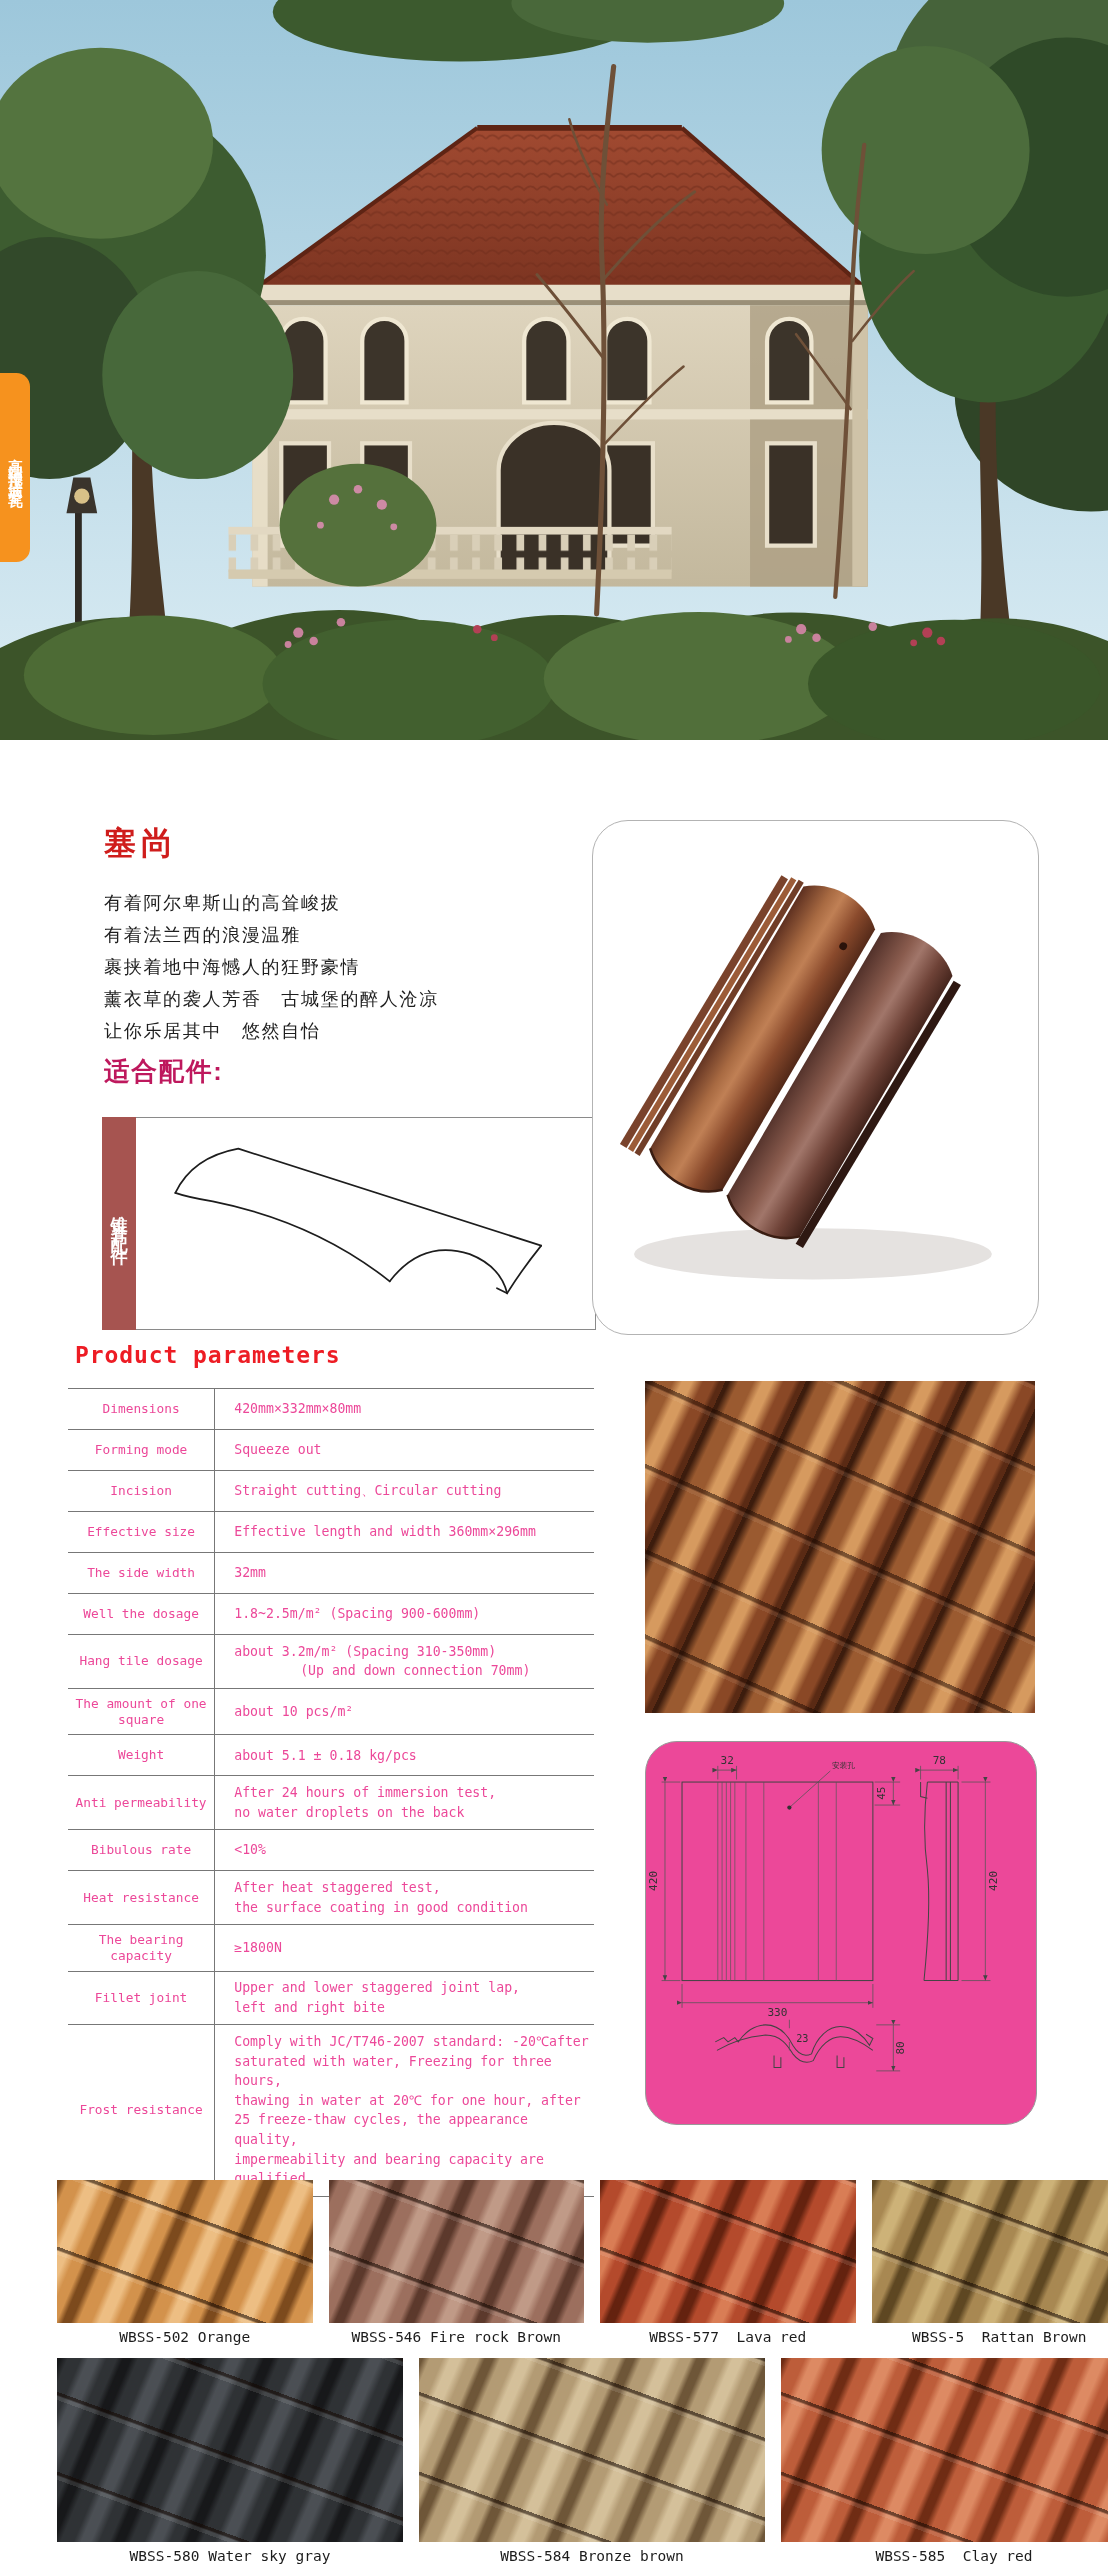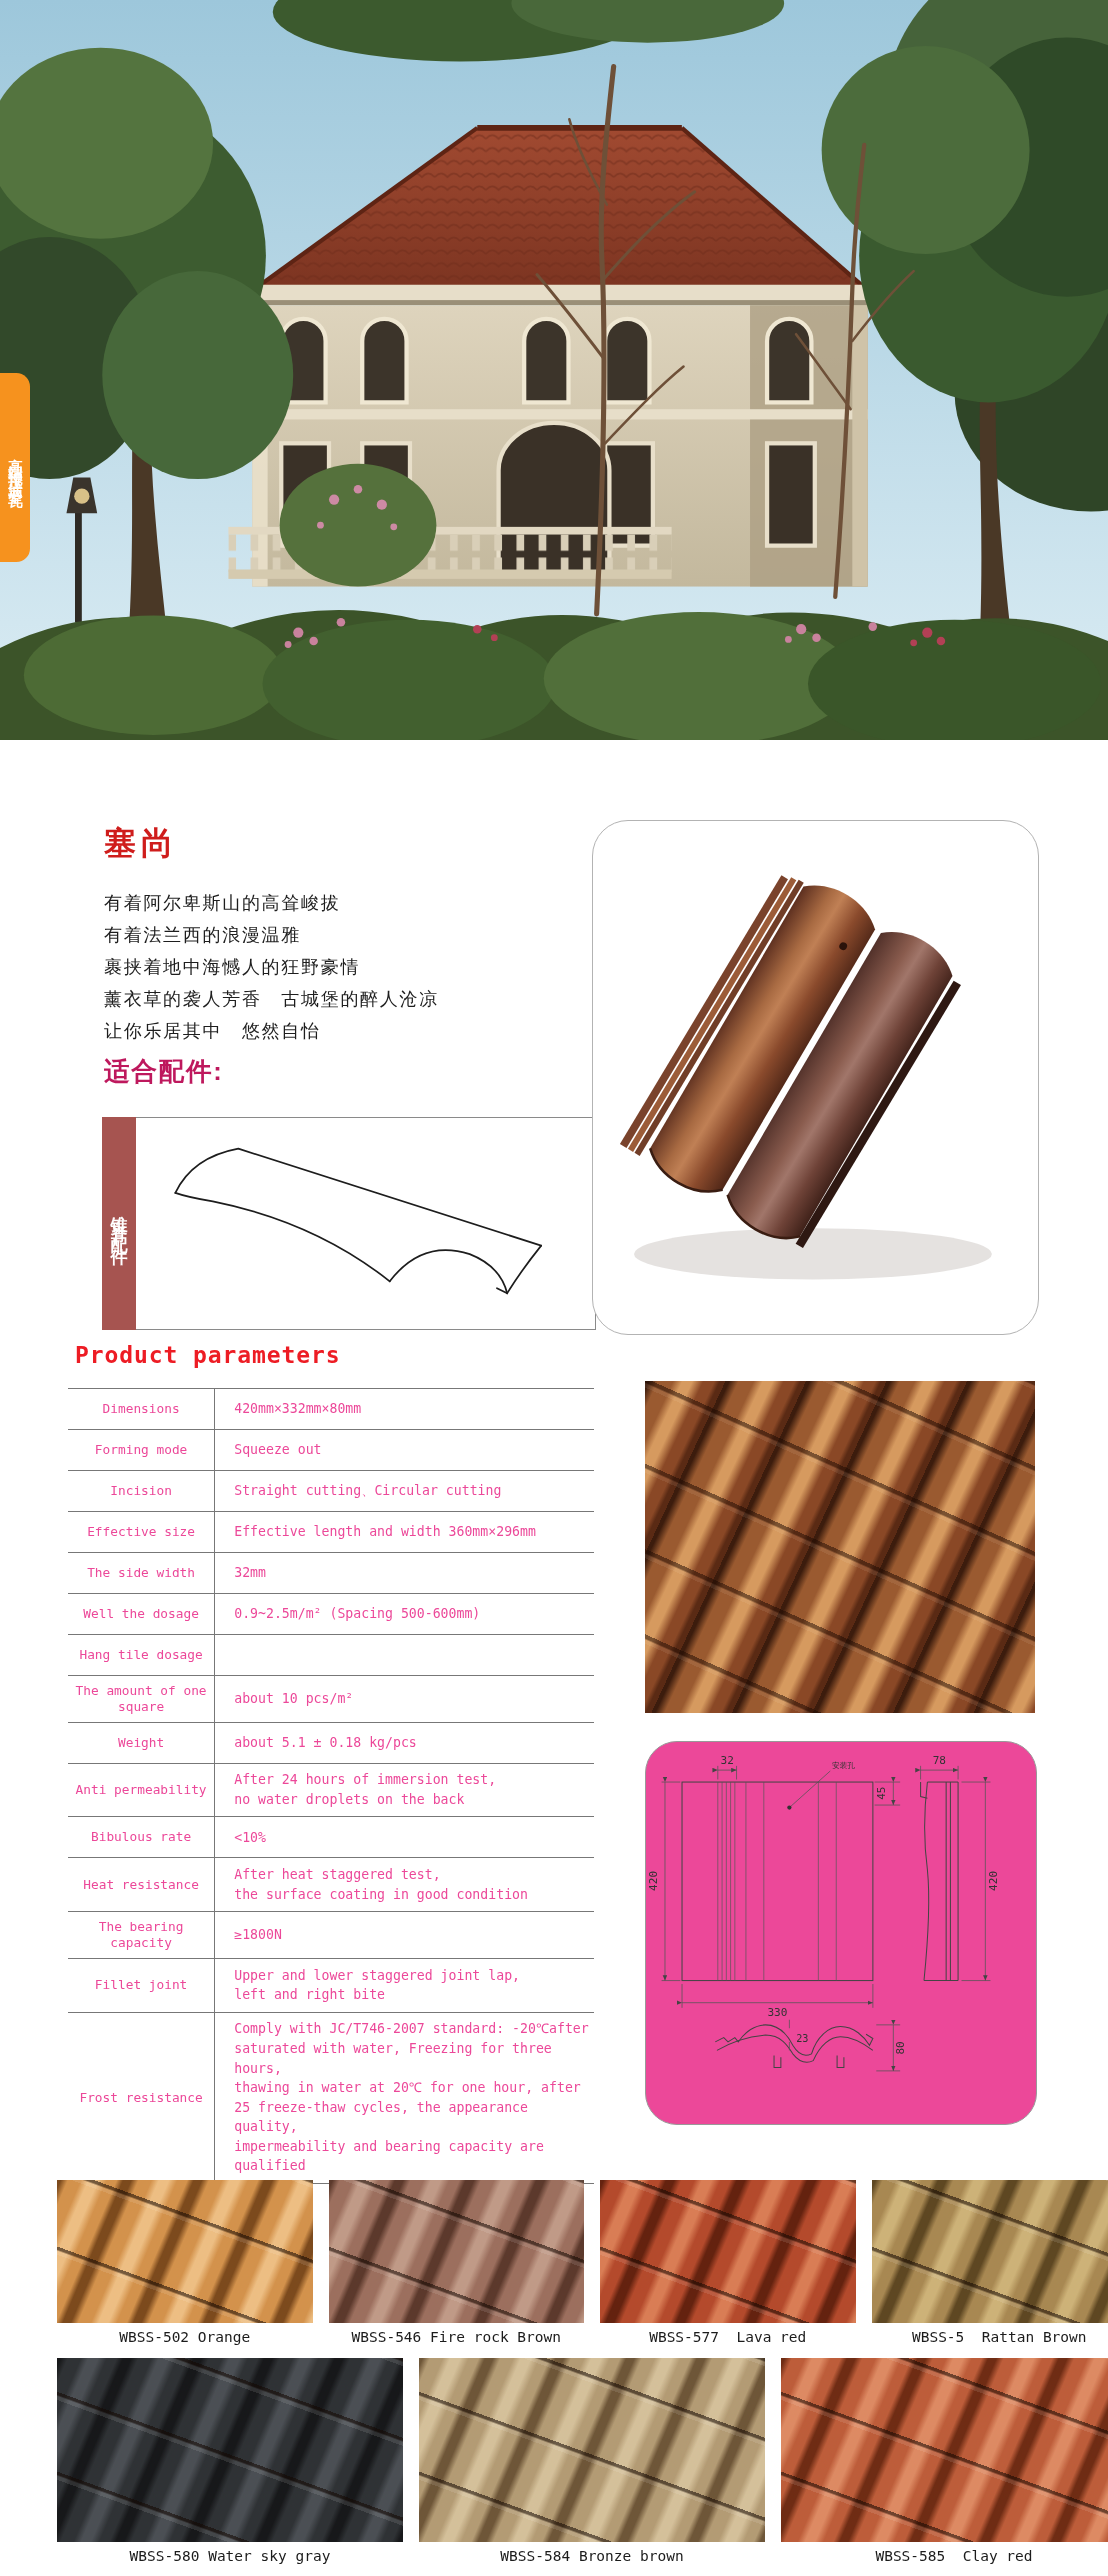--- a/index.html
+++ b/index.html
@@ -251,24 +251,25 @@
       <div class="prow">
         <div class="plabel">Effective size</div>
         <div class="pval"><div>Effective length and width 360mm×296mm</div></div>
       </div>
       <div class="prow">
         <div class="plabel">The side width</div>
         <div class="pval"><div>32mm</div></div>
       </div>
       <div class="prow">
         <div class="plabel">Well the dosage</div>
-        <div class="pval"><div>0.9~2.5m/m² (Spacing 500-600mm)</div></div>
+        <div class="pval"><div>1.8~2.5m/m² (Spacing 900-600mm)</div></div>
       </div>
       <div class="prow">
         <div class="plabel">Hang tile dosage</div>
+        <div class="pval"><div>about 3.2m/m² (Spacing 310-350mm)</div><div>　　　　　(Up and down connection 70mm)</div></div>
       </div>
       <div class="prow">
         <div class="plabel">The amount of one square</div>
         <div class="pval"><div>about 10 pcs/m²</div></div>
       </div>
       <div class="prow">
         <div class="plabel">Weight</div>
         <div class="pval"><div>about 5.1 ± 0.18 kg/pcs</div></div>
       </div>
       <div class="prow">

